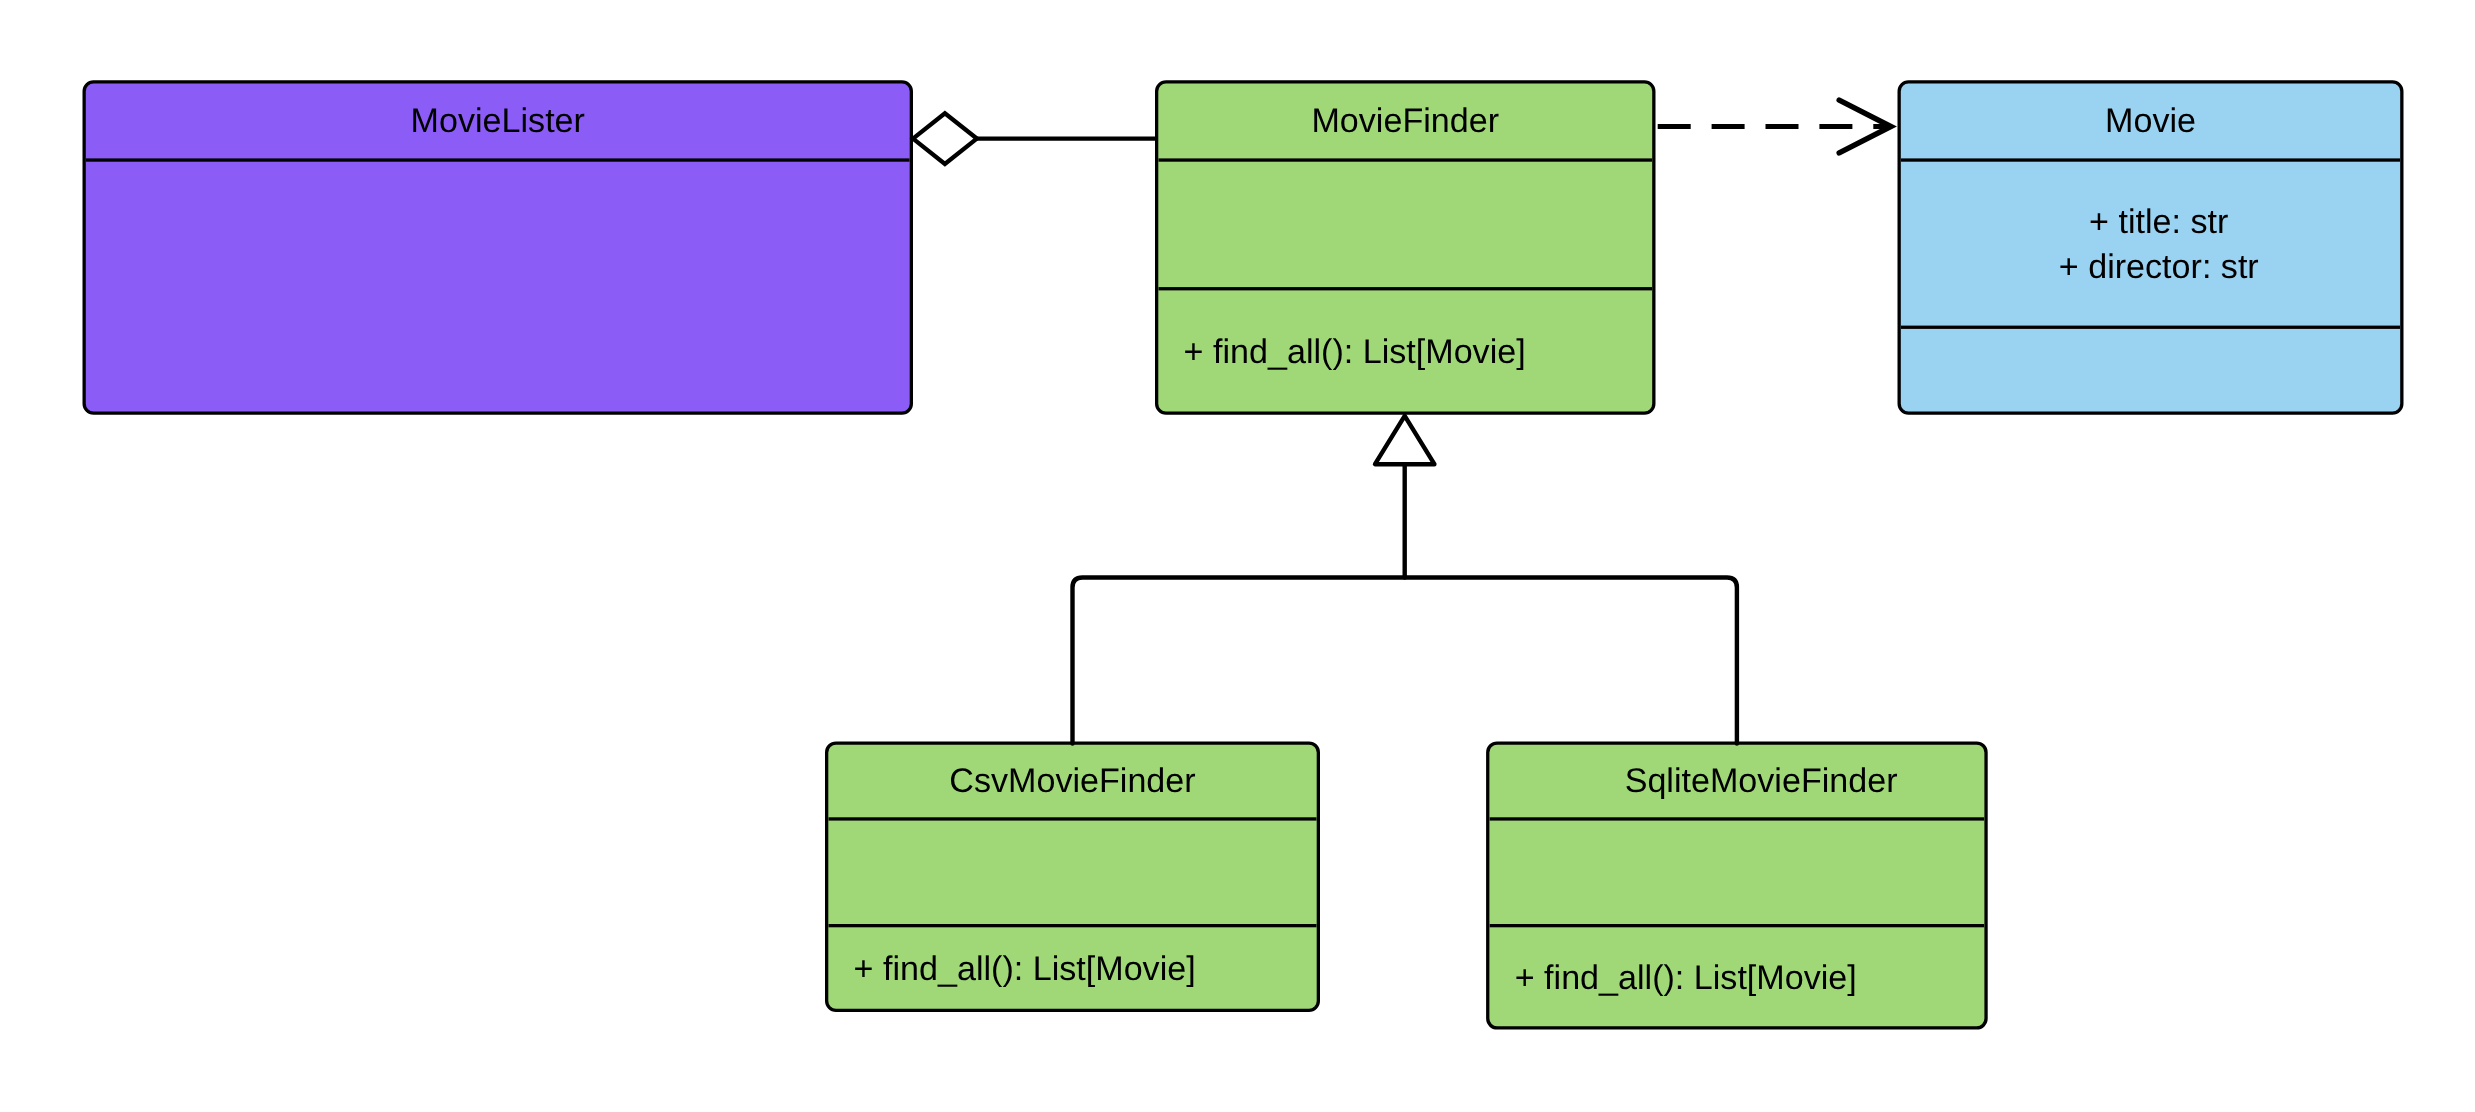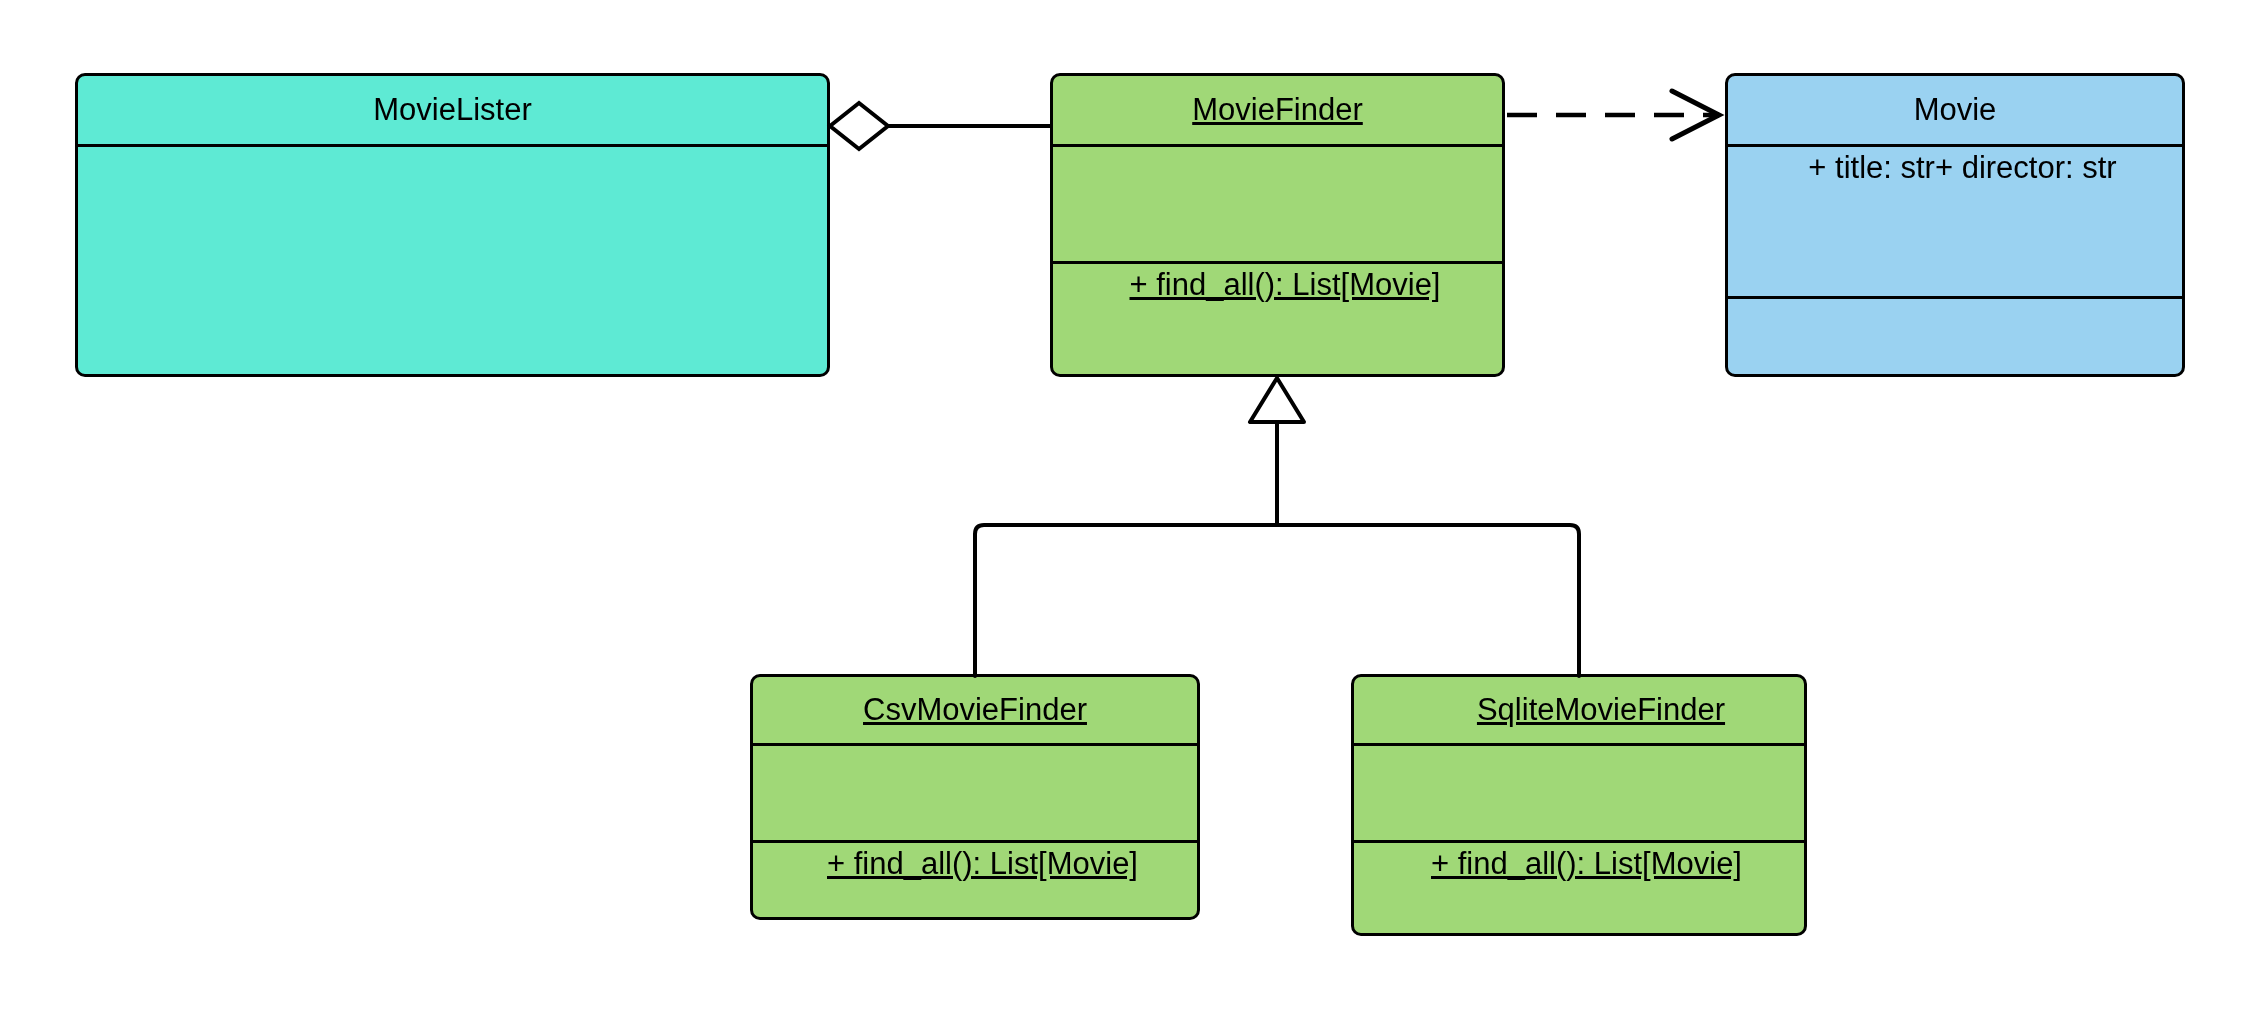--- a/index.html
+++ b/index.html
@@ -18,37 +18,37 @@
   }
   .uml-class {
     position: absolute;
     box-sizing: border-box;
     border: 3px solid #000000;
     border-radius: 10px;
     display: flex;
     flex-direction: column;
     overflow: hidden;
   }
-  .uml-class.yellow { background: #5eead4; }
-  .uml-class.green  { background: #A0D877; text-decoration: underline; }
+  .uml-class.yellow { background: #8b5cf6; }
+  .uml-class.green  { background: #A0D877; }
   .uml-class.blue   { background: #9AD2F1; }
 
   .class-title {
     box-sizing: border-box;
     display: flex;
     align-items: center;
     justify-content: center;
     font-size: 31px;
     flex: 0 0 auto;
   }
   .class-section {
     box-sizing: border-box;
     border-top: 3px solid #000000;
     display: flex;
-    flex-direction: row;
+    flex-direction: column;
     justify-content: center;
     padding-left: 23px;
     padding-right: 8px;
     font-size: 31px;
     line-height: 41px;
     flex: 0 0 auto;
   }
   .class-section.grow { flex: 1 1 auto; }
 
   

